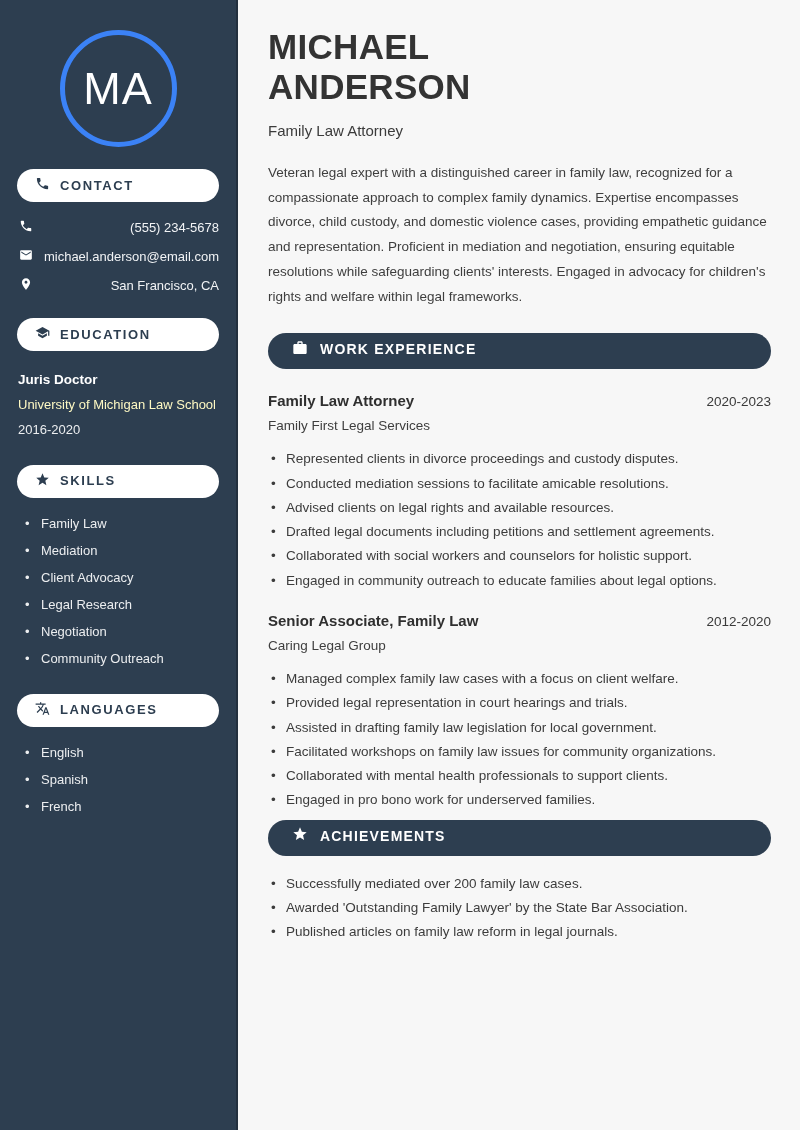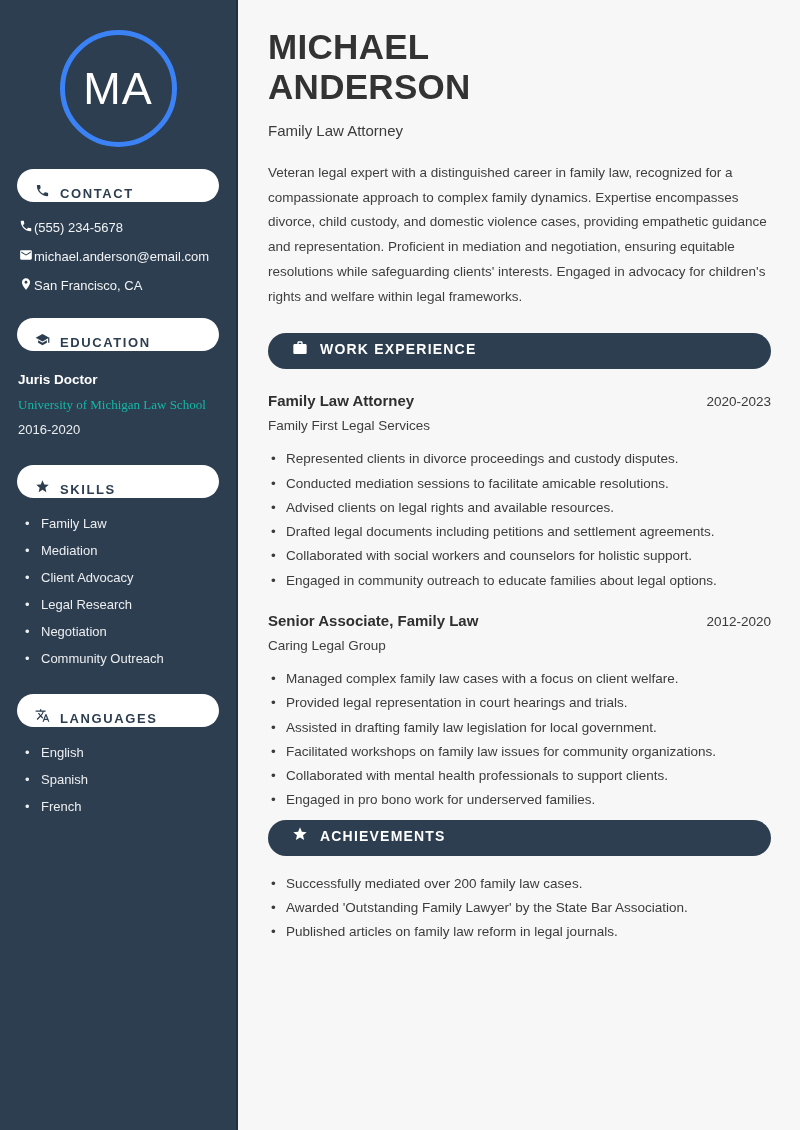--- a/index.html
+++ b/index.html
@@ -20,34 +20,34 @@
   }
   .avatar {
     width:117px; height:117px;
     border:5px solid #3b82f6; border-radius:50%;
     margin:0 auto 22px auto;
     display:flex; align-items:center; justify-content:center;
     color:#ffffff; font-size:45px; letter-spacing:1px; font-weight:400;
   }
   .side-pill {
     background:#ffffff; border-radius:20px; height:33px;
-    display:flex; align-items:flex-end; gap:10px;
+    display:flex; align-items:center; gap:10px;
     padding:0 10px 1px 18px;
     color:#2d3e50; font-weight:bold; font-size:13px; letter-spacing:1.6px;
   }
   .side-pill svg { width:15px; height:15px; flex-shrink:0; }
   .contact-list { list-style:none; margin:17px 0 24px 2px; }
   .contact-list li {
     display:flex; align-items:center; gap:1px;
-    margin-bottom:12px; color:#f1f3f5; font-size:13px;
+    margin-bottom:12px; color:#f1f3f5; font-size:13px;justify-content:space-between;
   }
   .contact-list svg { width:14px; height:14px; color:#ffffff; flex-shrink:0; }
   .edu-block { margin:21px 0 28px 1px; }
   .edu-degree { color:#ffffff; font-size:13.5px; font-weight:bold; }
-  .edu-school { color:#14b8a6; font-size:13px; margin-top:9px; line-height:1.45;font-family:Liberation Serif, serif; }
+  .edu-school { color:#fef9c3; font-size:13px; margin-top:9px; line-height:1.45; }
   .edu-years  { color:#eceef0; font-size:13px; margin-top:7px; }
   .side-list { list-style:none; margin:18px 0 28px 8px; }
   .side-list li {
     position:relative; padding-left:16px; margin-bottom:12px;
     color:#eceef0; font-size:13px;
   }
   .side-list li::before { content:"•"; position:absolute; left:0; top:0; color:#eceef0; }
 
   
   .main { flex:1; background:#f7f7f7; padding:27px 29px 0 30px; }

